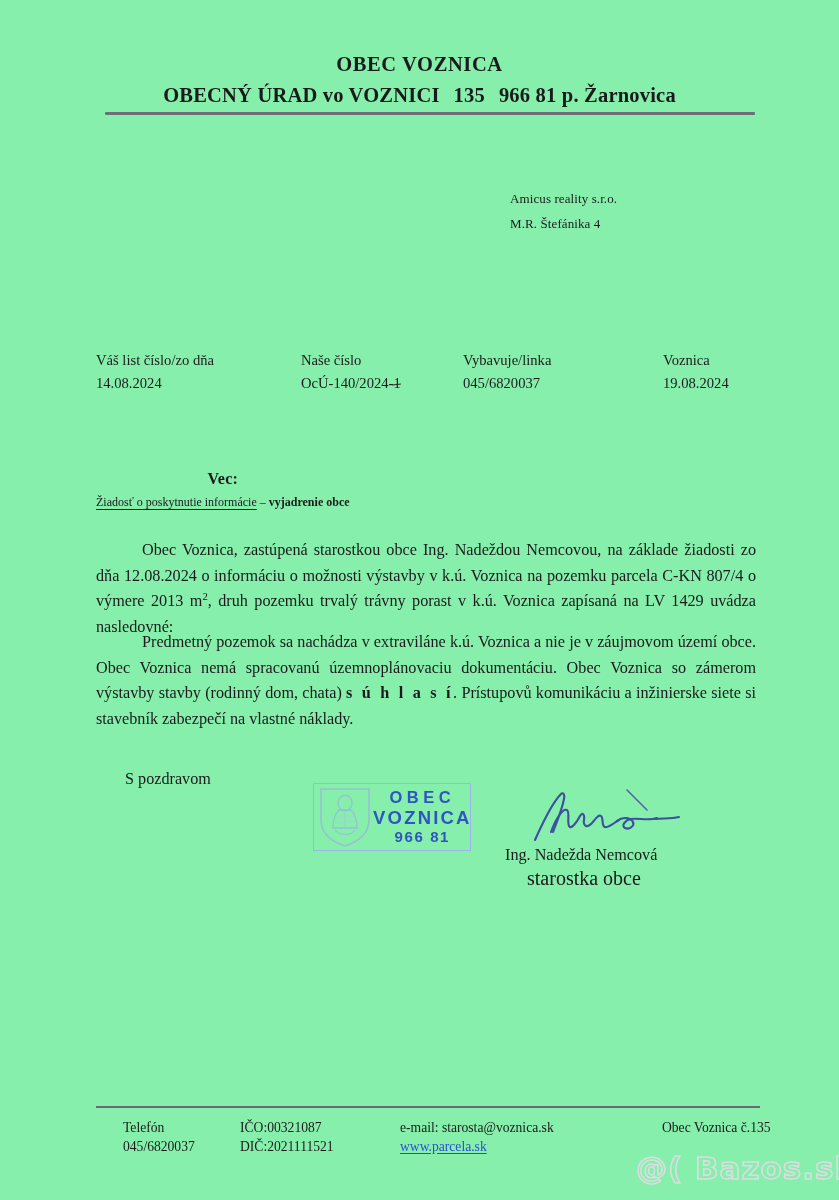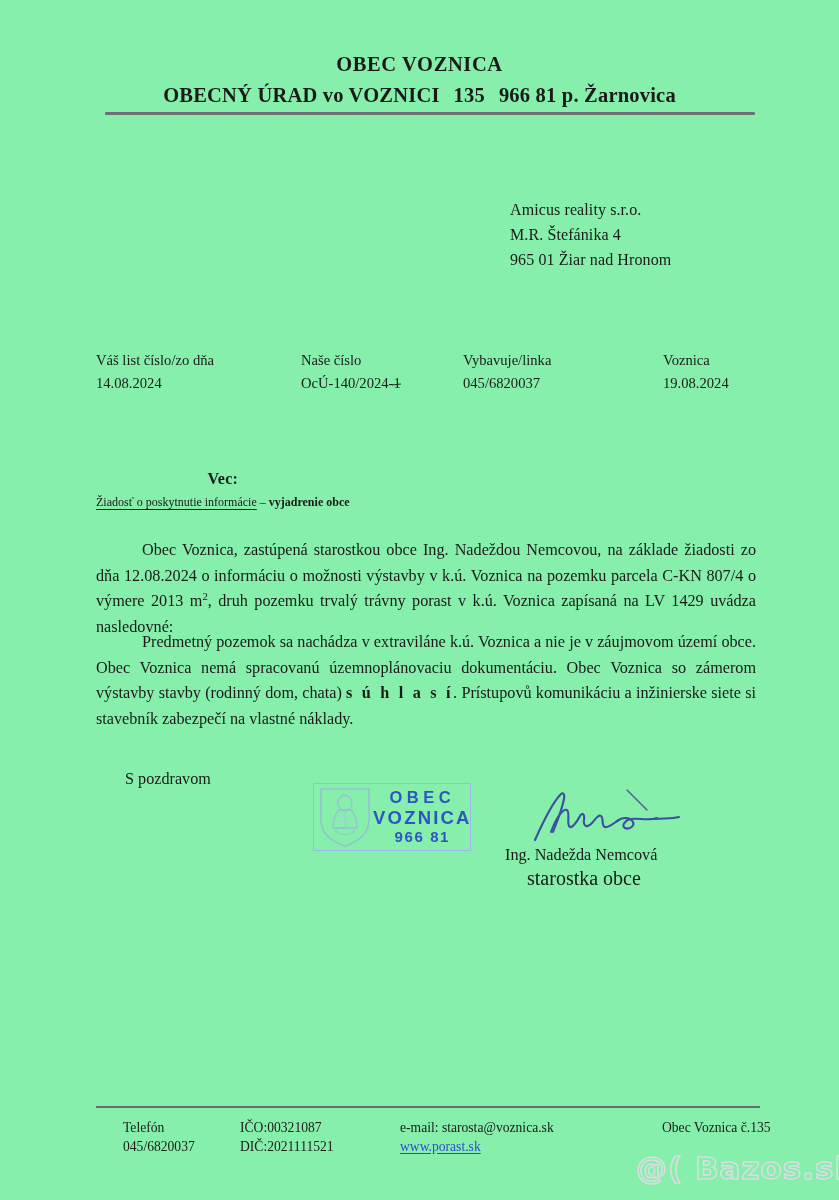--- a/index.html
+++ b/index.html
@@ -54,22 +54,22 @@
     top: 112px;
     height: 3px;
     background: #6e6e78;
     border-radius: 1px;
   }
 
   
   .addressee {
     position: absolute;
     left: 510px;
-    top: 197px;
-    font-size: 16px;
+    top: 186px;
+    font-size: 13px;
     line-height: 25px;
     letter-spacing: 0.1px;
   }
 
   
   .refrow {
     position: absolute;
     left: 96px;
     top: 350px;
     width: 680px;
@@ -277,21 +277,20 @@
     <div class="line1">OBEC VOZNICA</div>
     <div class="line2">
       <span>OBECNÝ ÚRAD vo VOZNICI</span><span class="sep"> </span><span>135</span><span class="sep"> </span><span>966 81 p. Žarnovica</span>
     </div>
   </div>
   <div class="rule-top"></div>
 
   <div class="addressee">
     <div>Amicus reality s.r.o.</div>
     <div>M.R. Štefánika 4</div>
-    <div>965 01  Žiar nad Hronom</div>
   </div>
 
   <div class="refrow">
     <div class="cols">
       <div class="refcol c1">
         <div class="hd">Váš list číslo/zo dňa</div>
         <div class="vl">14.08.2024</div>
       </div>
       <div class="refcol c2">
         <div class="hd">Naše číslo</div>
@@ -361,21 +360,21 @@
       <div class="fcol f1">
         <div>Telefón</div>
         <div>045/6820037</div>
       </div>
       <div class="fcol f2">
         <div>IČO:00321087</div>
         <div>DIČ:2021111521</div>
       </div>
       <div class="fcol f3">
         <div>e-mail: starosta@voznica.sk</div>
-        <div class="link">www.porast.sk</div>
+        <div class="link">www.parcela.sk</div>
       </div>
       <div class="fcol f4">
         <div>Obec Voznica č.135</div>
       </div>
     </div>
   </div>
 
   <div class="watermark">@( Bazos.sk</div>
 
 </div>

